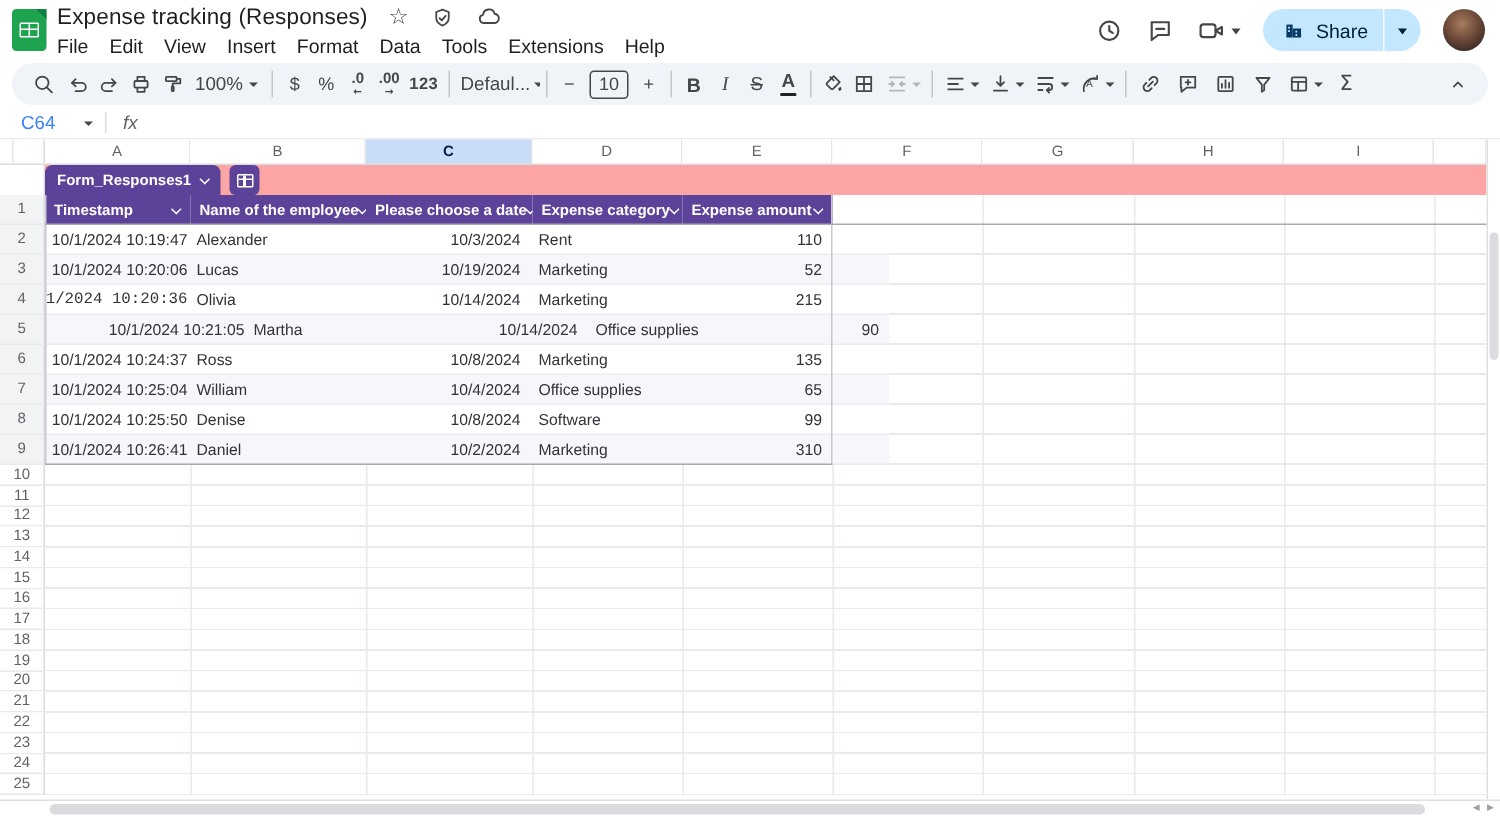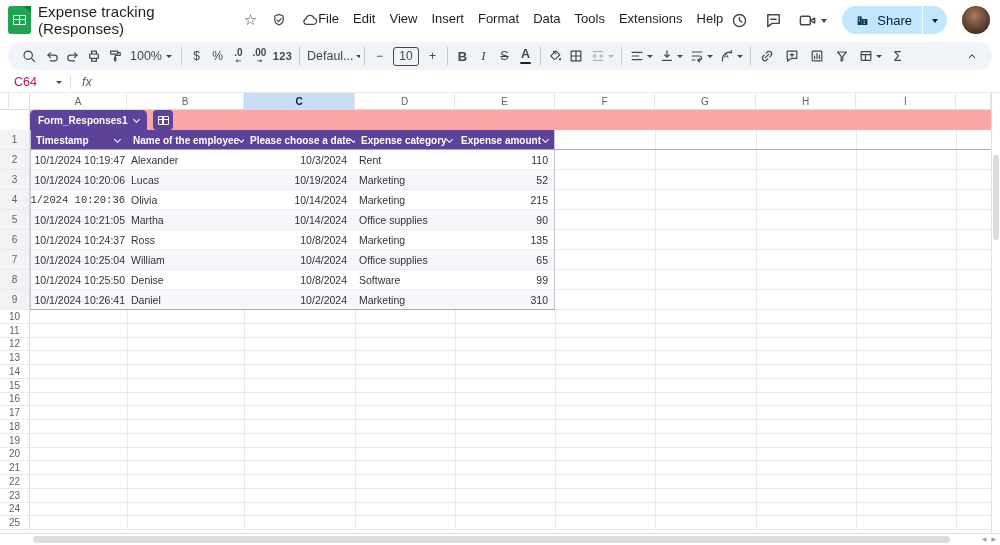--- a/index.html
+++ b/index.html
@@ -10,21 +10,21 @@
   svg{display:block}
   .ic{stroke:#444746;fill:none;stroke-width:1.5;stroke-linecap:round;stroke-linejoin:round}
 
   
   .titlebar{position:absolute;left:0;top:0;width:1000px;height:40px;display:flex;align-items:center;background:#fff}
   .logo{width:23px;height:28px;margin-left:8px;border-radius:3px;background:#1ea34e;position:relative;flex:0 0 auto}
   .logo .fold{position:absolute;right:0;top:0;width:0;height:0;border-left:7px solid transparent;border-top:7px solid #0d8040}
   .logo .gridg{position:absolute;left:5px;top:9px;width:13px;height:10px;border:1.5px solid #fff;border-radius:1px}
   .logo .gridg:before{content:"";position:absolute;left:4.5px;top:0;width:1.5px;height:100%;background:#fff}
   .logo .gridg:after{content:"";position:absolute;left:0;top:2.8px;width:100%;height:1.5px;background:#fff}
-  .tcol{margin-left:7px;display:flex;}
+  .tcol{margin-left:7px;display:flex;flex-direction:column;}
   .trow1{display:flex;align-items:center;height:20px}
   .doc-title{font-size:15px;font-weight:500;color:#1f1f1f;letter-spacing:.1px}
   .t-ic{margin-left:14px;color:#444746;display:flex;align-items:center}
   .star{font-size:15px;line-height:1;font-family:"DejaVu Sans",sans-serif}
   .menus{display:flex;font-size:13px;color:#1f1f1f;margin-left:-7px;height:17px;align-items:center}
   .menu{padding:0 7px;border-radius:4px;cursor:default}
   .tb-right{margin-left:auto;display:flex;align-items:center;gap:15px;padding-right:10px}
   .share{height:28px;border-radius:14px;background:#c2e7ff;display:flex;align-items:center;color:#001d35;font-size:13px;font-weight:500}
   .share .main{display:flex;align-items:center;gap:7px;padding:0 10px 0 13px;height:100%}
   .share .sep{width:1px;height:28px;background:rgba(255,255,255,.85)}
@@ -52,21 +52,21 @@
   .dec .arr{font-size:7px;margin-top:0;font-family:"DejaVu Sans",sans-serif;color:#444746}
   .n123{font-size:11px;font-weight:600;letter-spacing:.3px}
   .sigma{font-size:14px;font-family:"DejaVu Sans",sans-serif}
   .ddmini{width:0;height:0;border:3px solid transparent;border-top:3.5px solid #444746;margin-left:2px;margin-top:3px}
   .ddmini.gray{border-top-color:#b2b5ba}
   .grayed .ic{stroke:#b2b5ba}
   .collapse{margin-left:auto}
 
   
   .formulabar{position:absolute;left:0;top:72px;width:1000px;height:21px;display:flex;align-items:center;border-bottom:1px solid #e8eaed}
-  .namebox{width:62px;padding-left:14px;font-size:12.5px;color:#be185d;display:flex;align-items:center;justify-content:space-between}
+  .namebox{width:62px;padding-left:14px;font-size:12.5px;color:#3b82f6;display:flex;align-items:center;justify-content:space-between}
   .fxsep{width:1px;height:14px;background:#dadce0;margin:0 11px 0 8px}
   .fx{font-style:italic;font-size:12.5px;color:#5f6368}
 
   
   .grid{position:absolute;left:0;top:93px;width:991px;height:437px}
   .corner{position:absolute;left:0;top:0;width:30px;height:17px;background:#fff;border-right:1px solid #d9dce0;border-bottom:1px solid #d9dce0}
   .gutterline{position:absolute;left:8px;top:0;width:1px;height:437px;background:#e6e7ea}
   .colheaders{position:absolute;left:30px;top:0;height:17px;display:flex}
   .colh{height:17px;border-right:1px solid #e4e6e8;border-bottom:1px solid #d9dce0;font-size:10px;color:#5f6368;
         display:flex;align-items:center;justify-content:center;background:#fff}
@@ -462,21 +462,21 @@
           <div class="tcell c4" style="width: 100px;">52</div>
         </div>
         <div class="trow">
           <div class="tcell c0" style="width: 97px; font-family: Liberation Mono, monospace;">10/1/2024 10:20:36</div>
           <div class="tcell c1" style="width: 117px;">Olivia</div>
           <div class="tcell c2" style="width: 111px;">10/14/2024</div>
           <div class="tcell c3" style="width: 100px;">Marketing</div>
           <div class="tcell c4" style="width: 100px;">215</div>
         </div>
         <div class="trow alt">
-          <div class="tcell c0" style="width: 97px;">10/1/2024 10:21:05</div>
+          <div class="tcell c0" style="width: 97px; margin-left: 38px;">10/1/2024 10:21:05</div>
           <div class="tcell c1" style="width: 117px;">Martha</div>
           <div class="tcell c2" style="width: 111px;">10/14/2024</div>
           <div class="tcell c3" style="width: 100px;">Office supplies</div>
           <div class="tcell c4" style="width: 100px;">90</div>
         </div>
         <div class="trow">
           <div class="tcell c0" style="width: 97px;">10/1/2024 10:24:37</div>
           <div class="tcell c1" style="width: 117px;">Ross</div>
           <div class="tcell c2" style="width: 111px;">10/8/2024</div>
           <div class="tcell c3" style="width: 100px;">Marketing</div>

